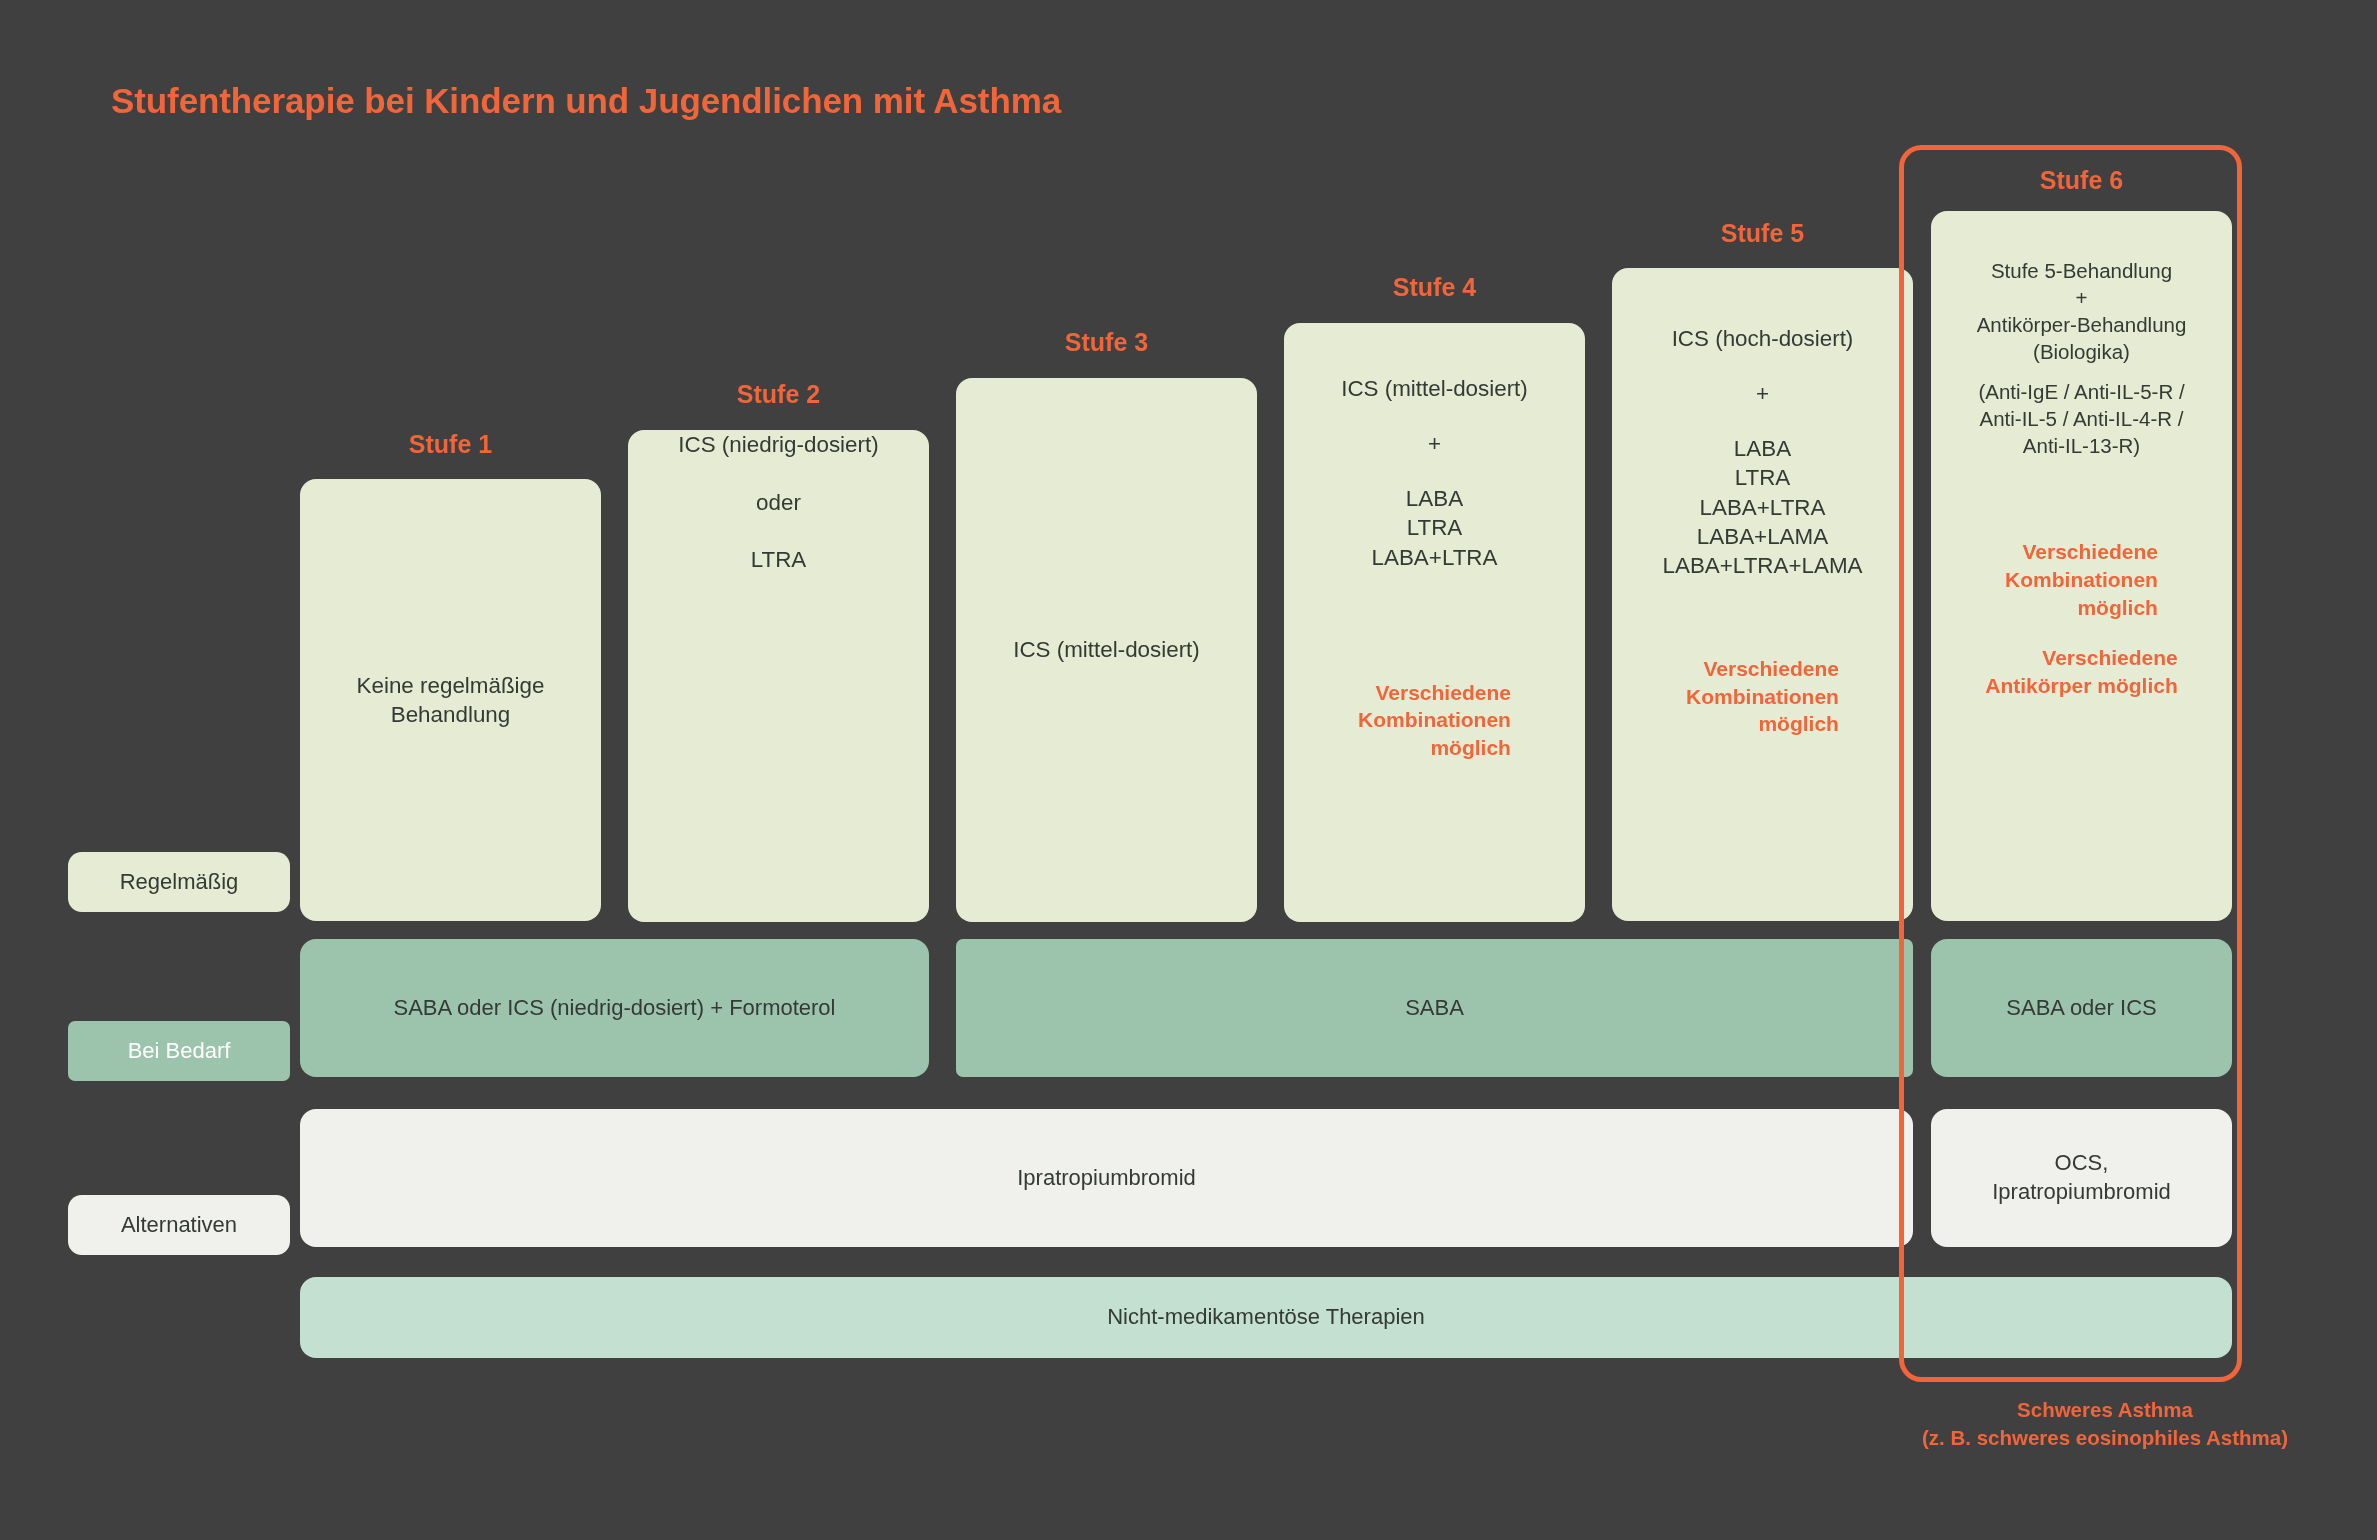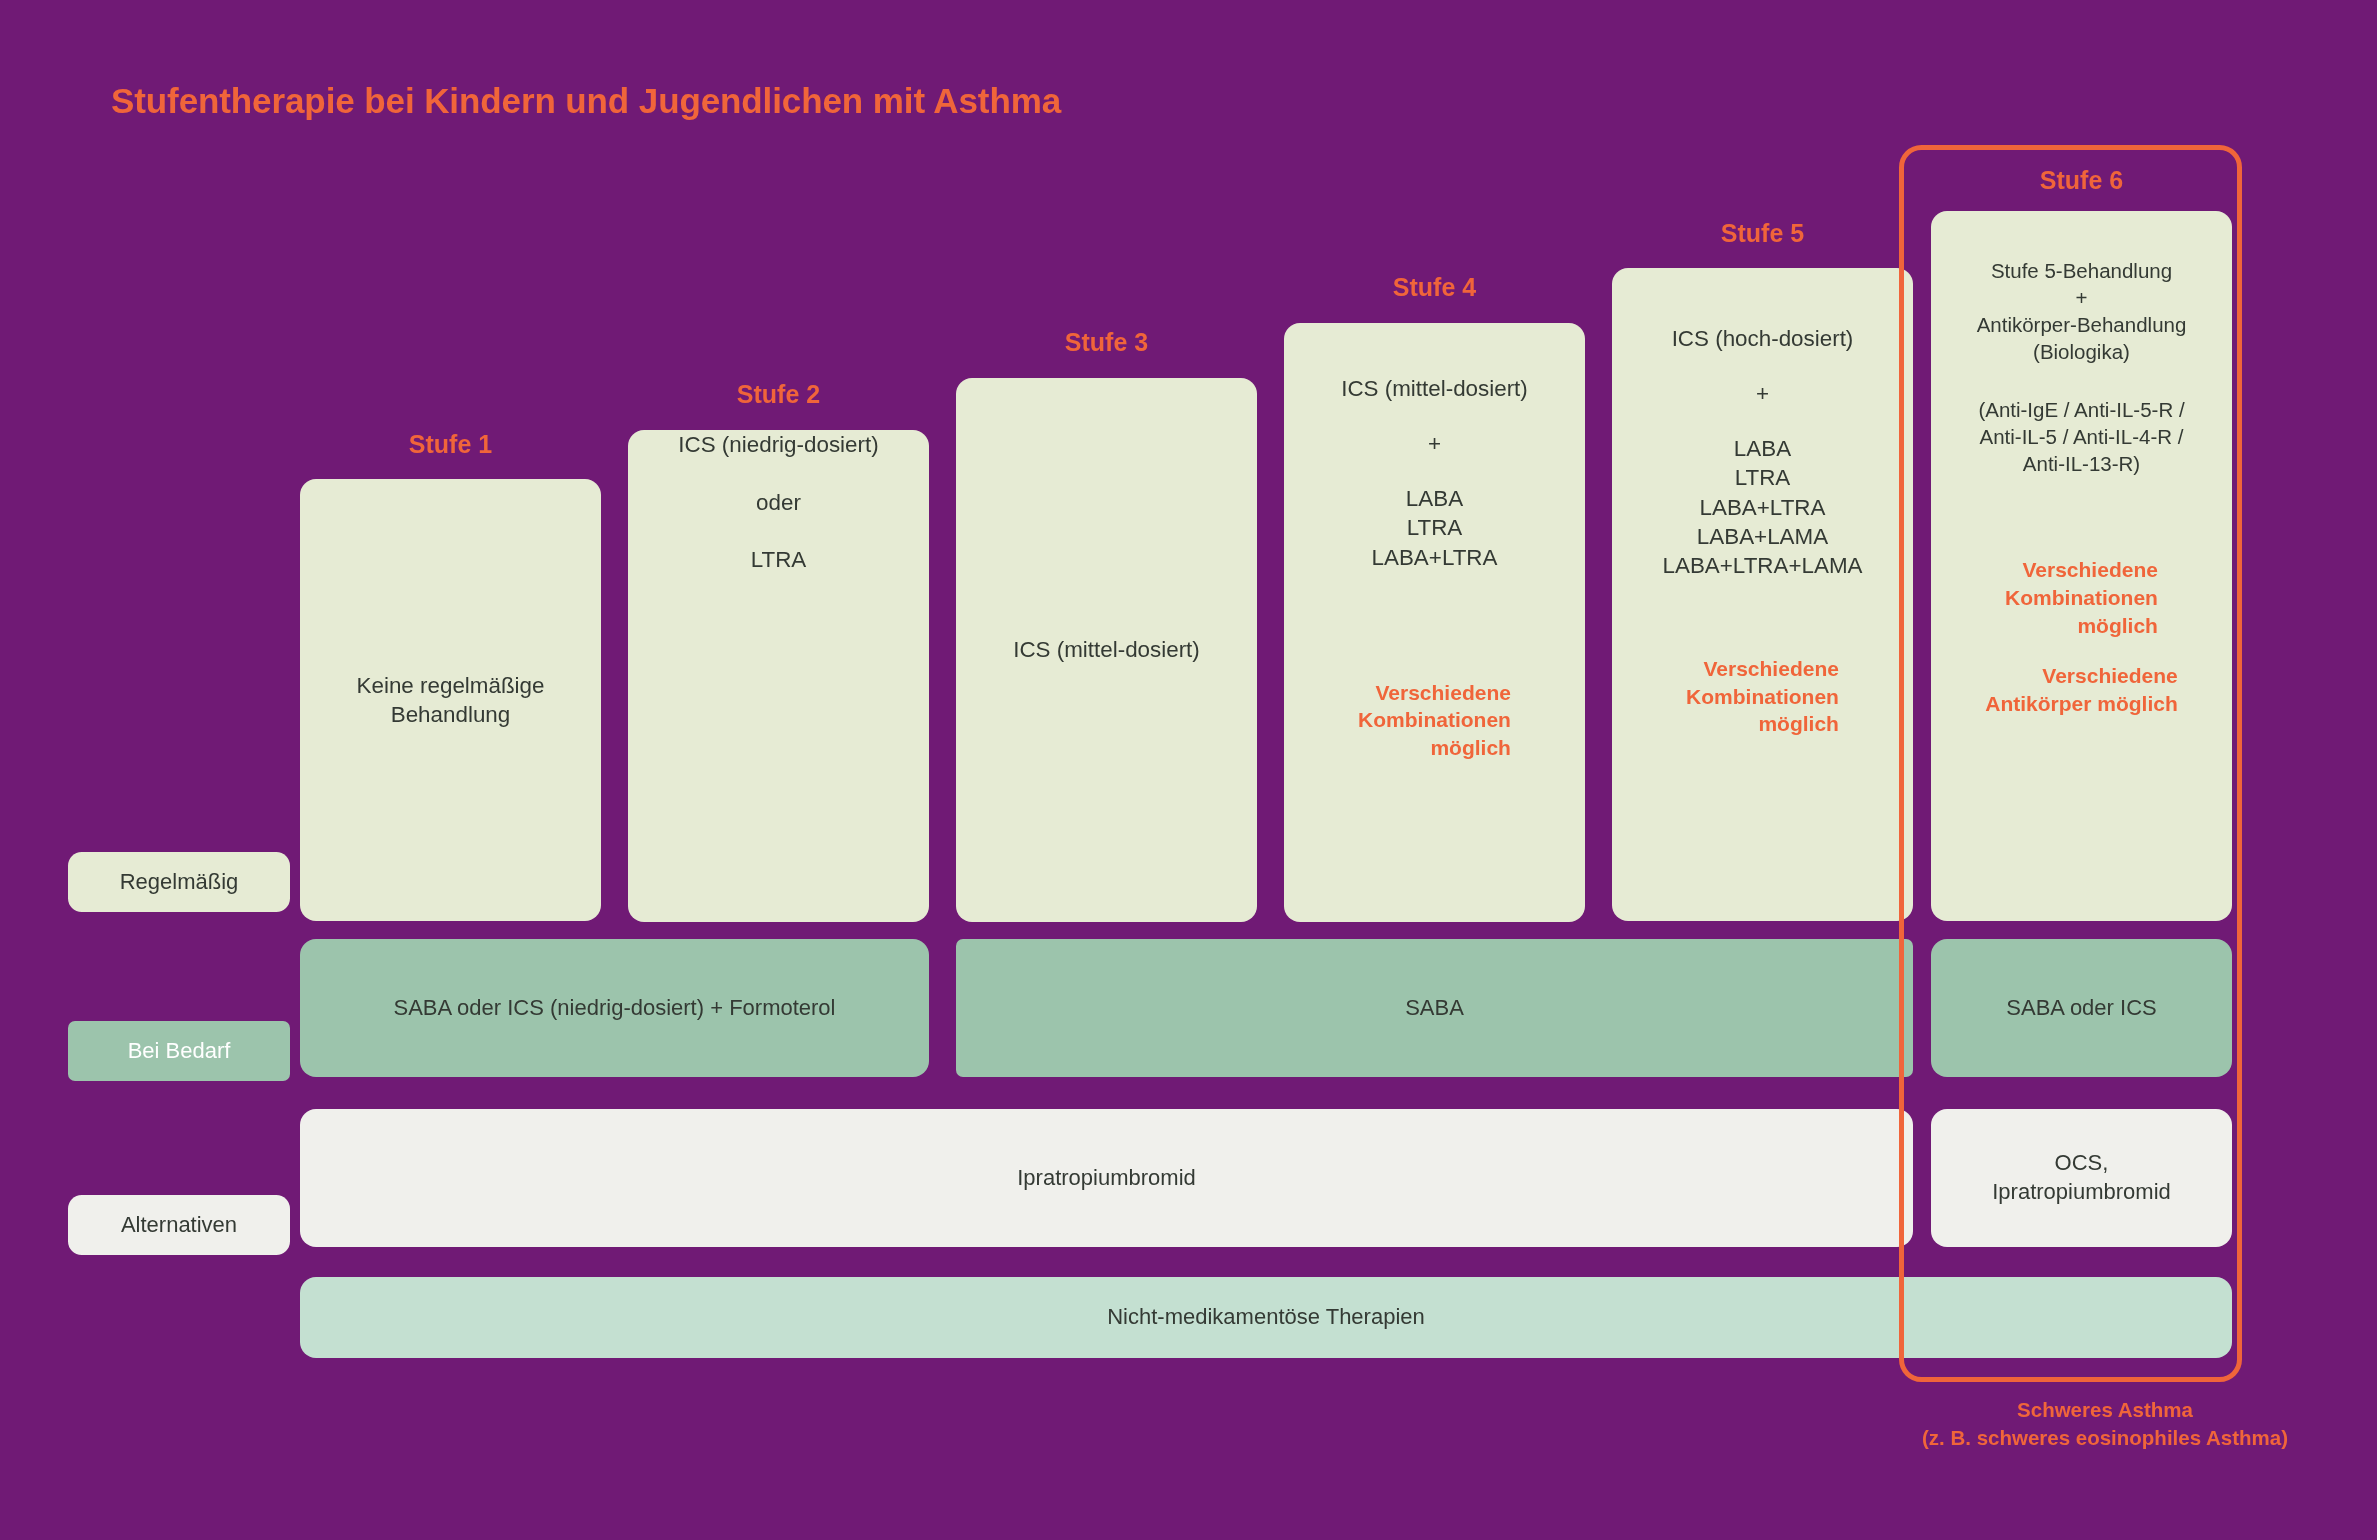--- a/index.html
+++ b/index.html
@@ -1,17 +1,17 @@
 <!DOCTYPE html>
 <html style="font-size:10px"><head>
 <meta charset="utf-8">
 <style>
   html,body{margin:0;padding:0;background:#fff;}
   body{font-family:"Liberation Sans", sans-serif;}
-  #canvas{position:relative;width:2377px;height:1540px;background:#701a75;overflow:hidden;}
+  #canvas{position:relative;width:2377px;height:1540px;background:#404040;overflow:hidden;}
 
   
   .title{
     position:absolute;left:111px;top:81px;
     font-size:35px;font-weight:bold;color:#F0653A;letter-spacing:-0.1px;
     white-space:nowrap;
   }
 
   
   .stufe-label{
@@ -136,21 +136,21 @@
     </div>
   </div>
 
   <div class="reg-card" style="left:1931px;top:211px;width:301px;height:710px;justify-content:flex-start;padding-top:46px;">
     <div class="blk small">
       <span>Stufe 5-Behandlung</span><br>
       <span>+</span><br>
       <span>Antikörper-Behandlung</span><br>
       <span>(Biologika)</span>
     </div>
-    <div class="blk small" style="margin-top:31px;">
+    <div class="blk small" style="margin-top:13px;">
       <span>(Anti-IgE / Anti-IL-5-R /</span><br>
       <span>Anti-IL-5 / Anti-IL-4-R /</span><br>
       <span>Anti-IL-13-R)</span>
     </div>
     <div class="orange" style="margin-top:79px;">
       <span>Verschiedene</span><br>
       <span>Kombinationen</span><br>
       <span>möglich</span>
     </div>
     <div class="orange" style="margin-top:22.4px;">

